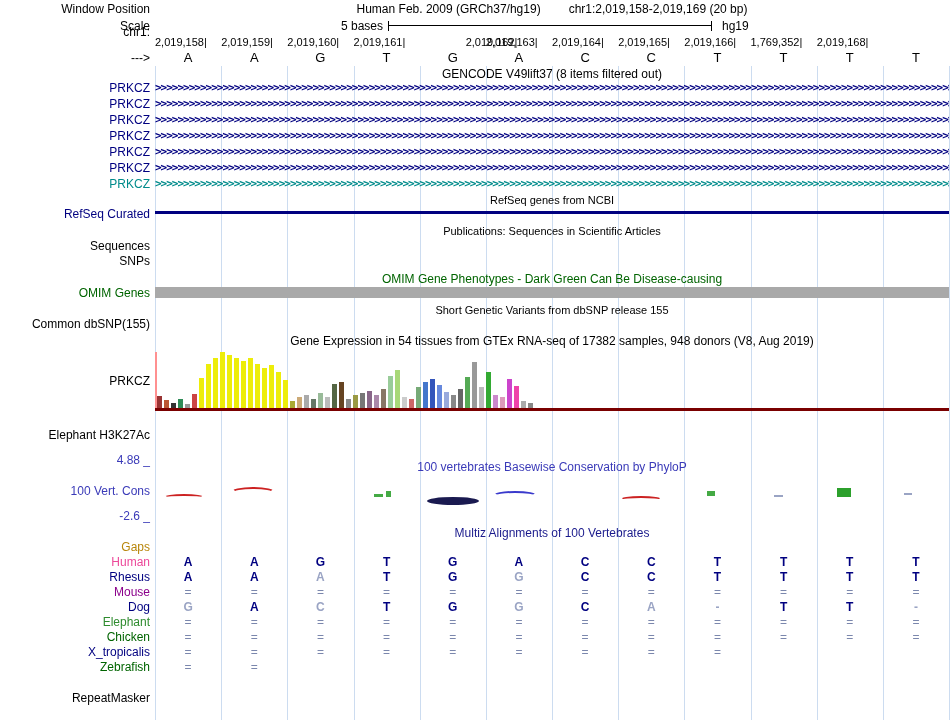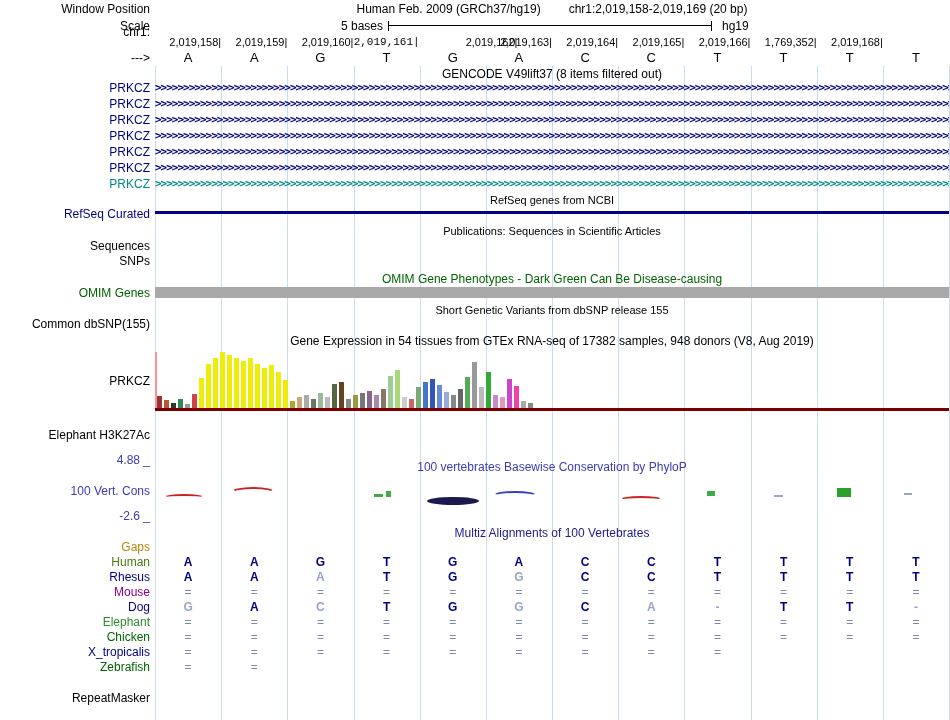--- a/index.html
+++ b/index.html
@@ -9,21 +9,21 @@
     background:repeating-linear-gradient(to right,#ccdcf0 0,#ccdcf0 1px,transparent 1px,transparent 66.1667px)}
   .llabel{position:absolute;left:0;width:150px;height:14px;text-align:right;font-size:12px;line-height:14px;color:#000;white-space:nowrap}
   .title{position:absolute;left:155px;width:794px;height:14px;text-align:center;font-size:12px;line-height:14px;color:#000;white-space:nowrap}
   .title.small{font-size:11px}
   .navy{color:#000080}.navy2{color:#1a1a8c}.green{color:#006400}.blue{color:#3a3ab8}
   .gap{margin-left:28px}
   .scale-text{position:absolute;left:155px;top:19px;width:228px;text-align:right;font-size:12px;line-height:14px;color:#000}
   .scalebar{position:absolute;left:388px;top:21px;width:324px;height:10px;border-left:1px solid #000;border-right:1px solid #000}
   .scalebar>div{position:absolute;left:0;right:0;top:4px;height:0;border-top:1px solid #000}
   .hg19{position:absolute;left:722px;top:19px;font-size:12px;line-height:14px;color:#000}
-  .pos-cell{position:absolute;top:36px;height:13px;text-align:right;font-size:11px;line-height:13px;color:#000;white-space:nowrap}
+  .pos-cell{position:absolute;top:36px;height:13px;font-size:11px;line-height:13px;color:#000;white-space:nowrap}
   .base-cell{position:absolute;top:51px;height:14px;text-align:center;font-size:13px;line-height:14px;color:#000}
   .gene-row{position:absolute;left:155px;width:794px;height:12px;overflow:hidden;white-space:nowrap;
     font-family:"DejaVu Sans Mono",monospace;font-size:11px;font-weight:bold;line-height:11px;letter-spacing:-1px}
   .refseq-line{position:absolute;left:155px;top:211px;width:794px;height:3px;background:#000080}
   .omim-bar{position:absolute;left:155px;top:287px;width:794px;height:11px;background:#a9a9a9}
   #gtex-bars{position:absolute;left:157px;top:350px;width:400px;height:58px;display:flex;align-items:flex-end;gap:2px}
   .gtex-bar{width:5px;flex:0 0 auto}
   .gtex-startline{position:absolute;left:155px;top:352px;width:2px;height:56px;background:#ff9090}
   .gtex-baseline{position:absolute;left:155px;top:408px;width:794px;height:3px;background:#7a0000}
   .cons-mark{position:absolute}
@@ -139,21 +139,21 @@
   <div class="title blue" style="top:460px">100 vertebrates Basewise Conservation by PhyloP</div>
   <div class="llabel blue" style="top:484px">100 Vert. Cons</div>
   <div class="llabel blue" style="top:509px">-2.6 _</div>
 
   <div class="title navy2" style="top:526px">Multiz Alignments of 100 Vertebrates</div>
 
   <div class="llabel" style="top:691px">RepeatMasker</div>
 <div class="pos-cell" style="left: 155px; width: 66.1667px;">2,019,158|</div>
     <div class="pos-cell" style="left: 221.167px; width: 66.1667px;">2,019,159|</div>
     <div class="pos-cell" style="left: 287.333px; width: 66.1667px;">2,019,160|</div>
-    <div class="pos-cell" style="left: 353.5px; width: 66.1667px; font-family: Liberation Mono, monospace;">2,019,161|</div>
+    <div class="pos-cell" style="left: 353.5px; width: 66.1667px;">2,019,161|</div>
     <div class="pos-cell" style="left: 419.667px; width: 66.1667px; padding-left: 46px;">2,019,162|</div>
     <div class="pos-cell" style="left: 485.833px; width: 66.1667px;">2,019,163|</div>
     <div class="pos-cell" style="left: 552px; width: 66.1667px;">2,019,164|</div>
     <div class="pos-cell" style="left: 618.167px; width: 66.1667px;">2,019,165|</div>
     <div class="pos-cell" style="left: 684.333px; width: 66.1667px;">2,019,166|</div>
     <div class="pos-cell" style="left: 750.5px; width: 66.1667px;">1,769,352|</div>
     <div class="pos-cell" style="left: 816.667px; width: 66.1667px;">2,019,168|</div>
     <div class="base-cell" style="left: 155px; width: 66.1667px;">A</div>
     <div class="base-cell" style="left: 221.167px; width: 66.1667px;">A</div>
     <div class="base-cell" style="left: 287.333px; width: 66.1667px;">G</div>
@@ -199,21 +199,21 @@
       <div class="mz-cell" style="left: 198.5px; width: 66.1667px;"></div>
       <div class="mz-cell" style="left: 264.667px; width: 66.1667px;"></div>
       <div class="mz-cell" style="left: 330.833px; width: 66.1667px;"></div>
       <div class="mz-cell" style="left: 397px; width: 66.1667px;"></div>
       <div class="mz-cell" style="left: 463.167px; width: 66.1667px;"></div>
       <div class="mz-cell" style="left: 529.333px; width: 66.1667px;"></div>
       <div class="mz-cell" style="left: 595.5px; width: 66.1667px;"></div>
       <div class="mz-cell" style="left: 661.667px; width: 66.1667px;"></div>
       <div class="mz-cell" style="left: 727.833px; width: 66.1667px;"></div>
     </div>
-    <div class="llabel" style="top: 555px; color: #4d7c0f;">Human</div>
+    <div class="llabel" style="top: 555px; color: #ec4899;">Human</div>
     <div class="mz-row" style="top: 555px;">
       <div class="mz-cell" style="left: 0px; width: 66.1667px;">A</div>
       <div class="mz-cell" style="left: 66.1667px; width: 66.1667px;">A</div>
       <div class="mz-cell" style="left: 132.333px; width: 66.1667px;">G</div>
       <div class="mz-cell" style="left: 198.5px; width: 66.1667px;">T</div>
       <div class="mz-cell" style="left: 264.667px; width: 66.1667px;">G</div>
       <div class="mz-cell" style="left: 330.833px; width: 66.1667px;">A</div>
       <div class="mz-cell" style="left: 397px; width: 66.1667px;">C</div>
       <div class="mz-cell" style="left: 463.167px; width: 66.1667px;">C</div>
       <div class="mz-cell" style="left: 529.333px; width: 66.1667px;">T</div>

